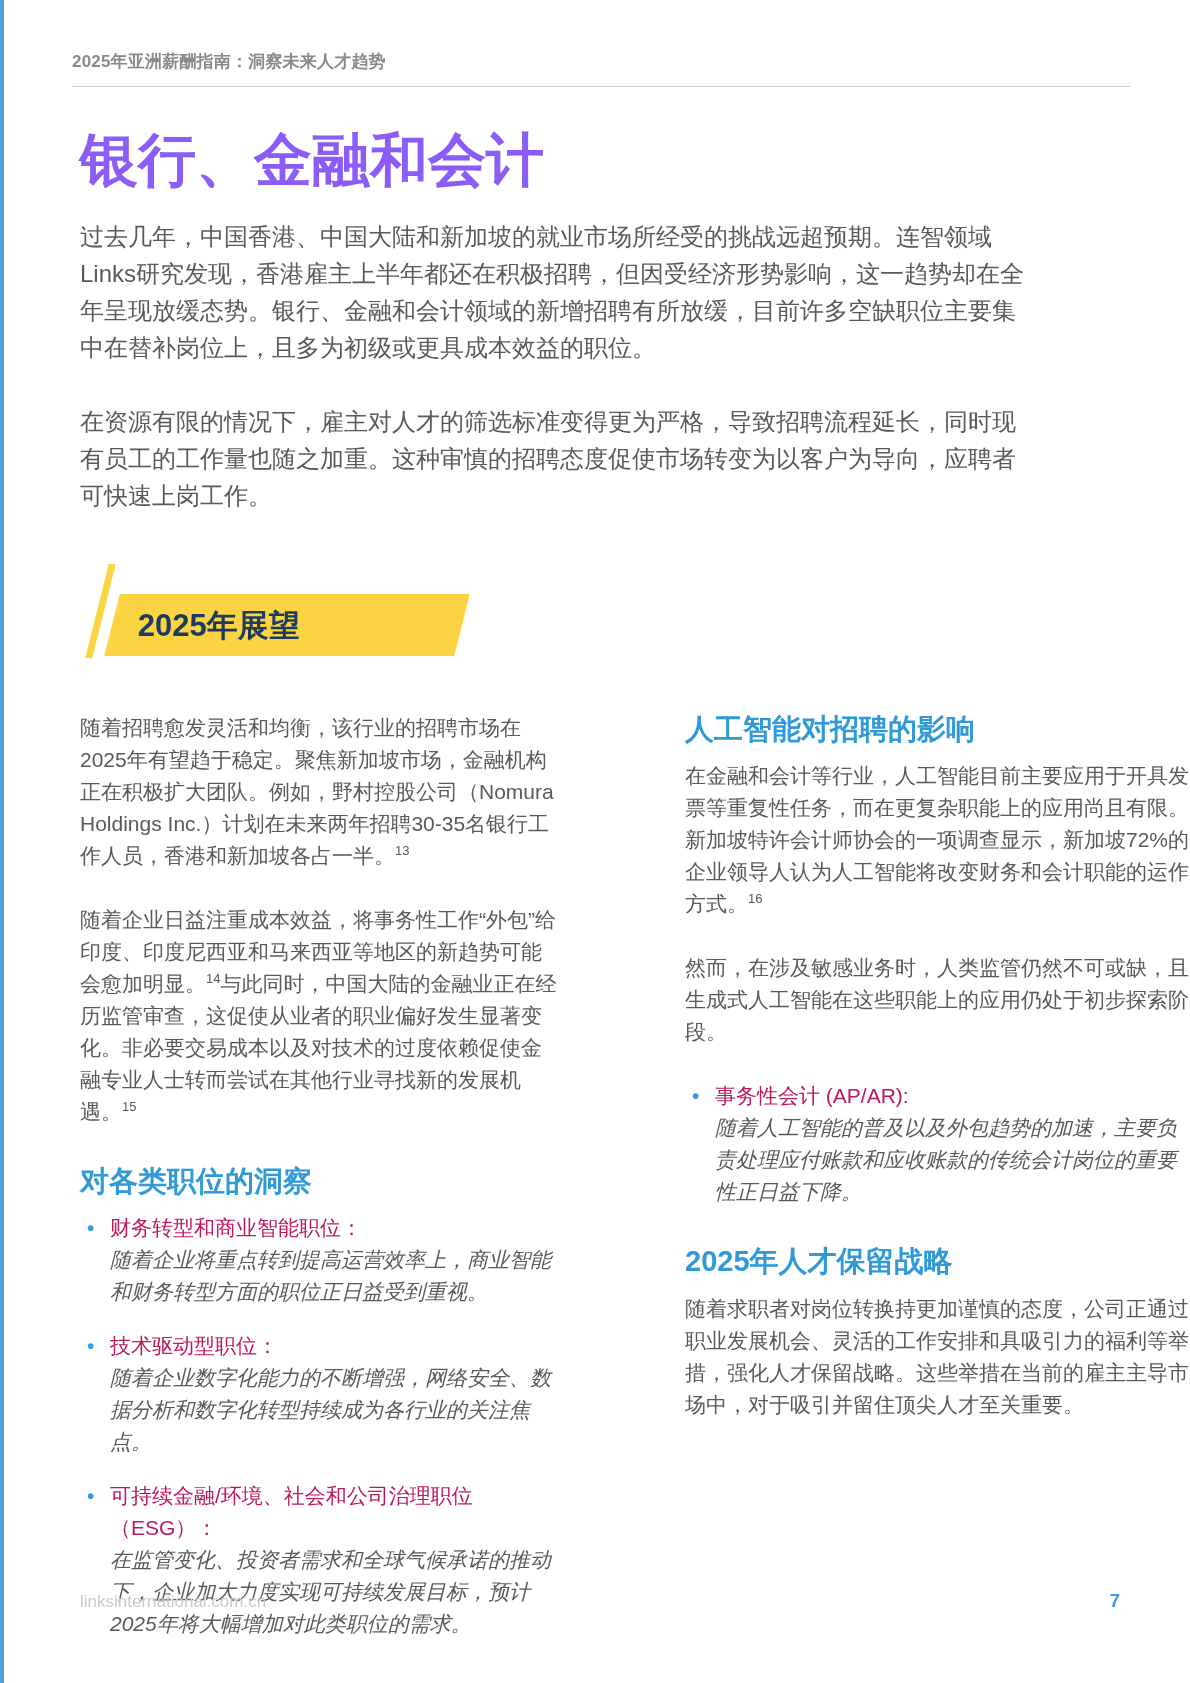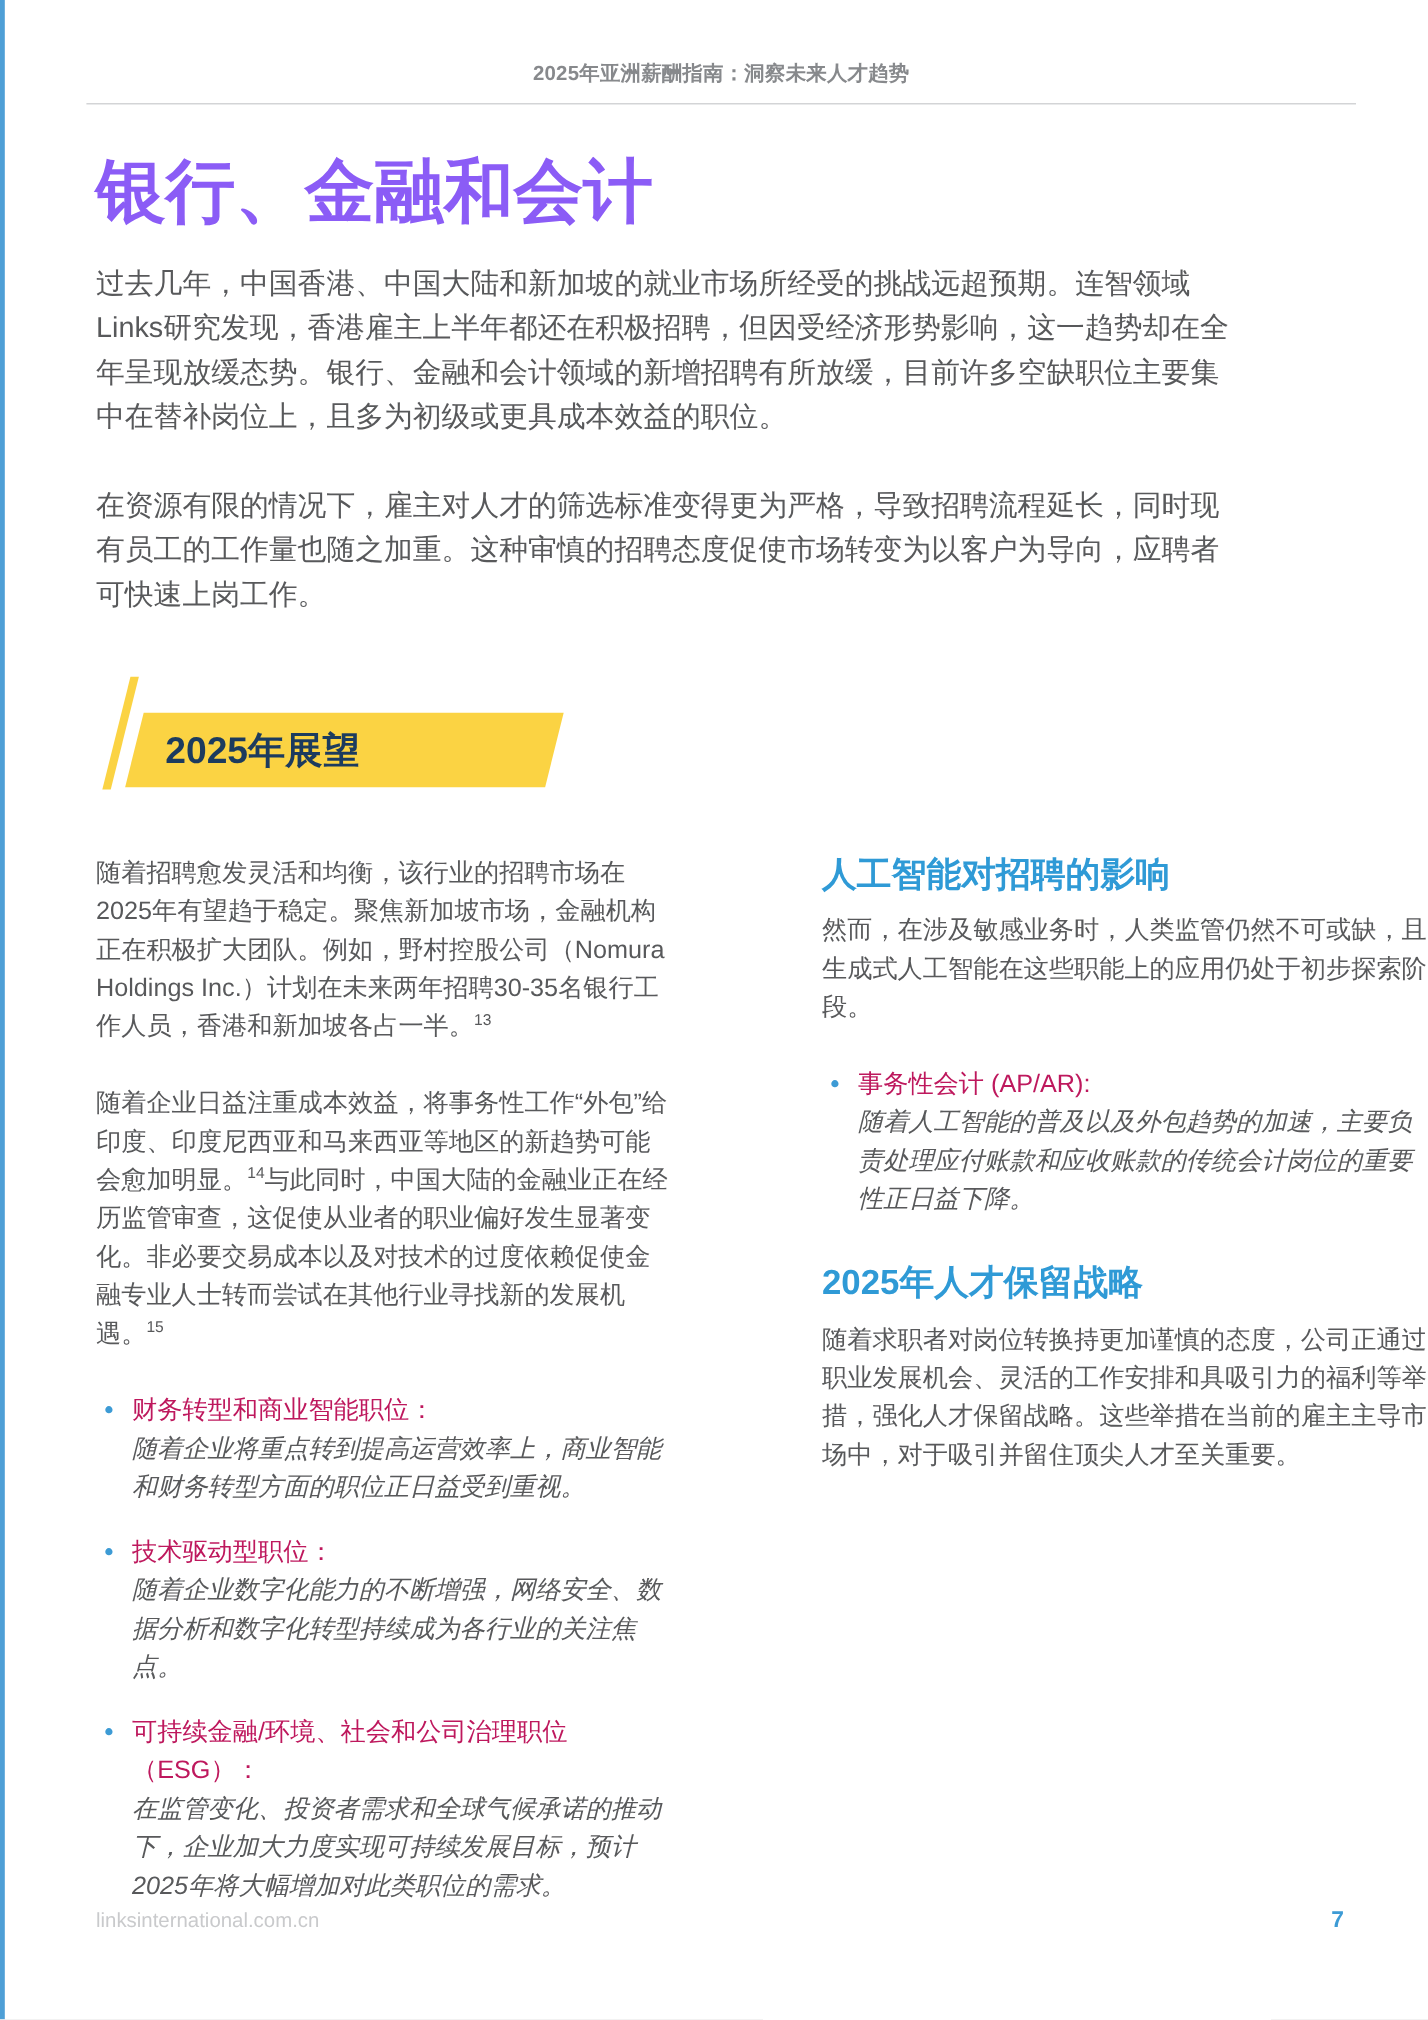--- a/index.html
+++ b/index.html
@@ -11,21 +11,21 @@
     font-family:"Liberation Sans","DejaVu Sans",sans-serif;
     overflow:hidden;
   }
   .accent-bar{
     position:absolute;left:0;top:0;bottom:0;width:4px;
     background:#4e9fd6;
   }
   
   .header{
     padding:50px 60px 0 72px;
-    text-align:center;
+    text-align:left;
   }
   .header-title{
     font-size:17px;font-weight:bold;color:#87898c;
     letter-spacing:.2px;
   }
   .header-divider{
     margin:13px 60px 0 72px;
     border-bottom:1.5px solid #c9cacc;
   }
   
@@ -128,20 +128,21 @@
       <span class="banner-label">2025年展望</span>
     </div>
   </div>
 
   <div class="columns">
     <div class="col-left">
       <div>
           <p class="para"><span>随着招聘愈发灵活和均衡，该行业的招聘市场在2025年有望趋于稳定。聚焦新加坡市场，金融机构正在积极扩大团队。例如，野村控股公司（Nomura Holdings Inc.）计划在未来两年招聘30-35名银行工作人员，香港和新加坡各占一半。</span><sup>13</sup></p>
           <p class="para"><span>随着企业日益注重成本效益，将事务性工作“外包”给印度、印度尼西亚和马来西亚等地区的新趋势可能会愈加明显。</span><sup>14</sup><span>与此同时，中国大陆的金融业正在经历监管审查，这促使从业者的职业偏好发生显著变化。非必要交易成本以及对技术的过度依赖促使金融专业人士转而尝试在其他行业寻找新的发展机遇。</span><sup>15</sup></p>
         </div>
+      <h2 class="section-heading">对各类职位的洞察</h2>
       <div class="bullets">
           <div class="bullet">
             <span class="dot">•</span>
             <span class="b-title">财务转型和商业智能职位：</span>
             <span class="b-body">随着企业将重点转到提高运营效率上，商业智能和财务转型方面的职位正日益受到重视。</span>
           </div>
           <div class="bullet">
             <span class="dot">•</span>
             <span class="b-title">技术驱动型职位：</span>
             <span class="b-body">随着企业数字化能力的不断增强，网络安全、数据分析和数字化转型持续成为各行业的关注焦点。</span>
@@ -150,20 +151,21 @@
             <span class="dot">•</span>
             <span class="b-title">可持续金融/环境、社会和公司治理职位（ESG）：</span>
             <span class="b-body">在监管变化、投资者需求和全球气候承诺的推动下，企业加大力度实现可持续发展目标，预计2025年将大幅增加对此类职位的需求。</span>
           </div>
         </div>
     </div>
 
     <div class="col-right">
       <h2 class="section-heading first">人工智能对招聘的影响</h2>
       <div>
+          <p class="para"><span>在金融和会计等行业，人工智能目前主要应用于开具发票等重复性任务，而在更复杂职能上的应用尚且有限。新加坡特许会计师协会的一项调查显示，新加坡72%的企业领导人认为人工智能将改变财务和会计职能的运作方式。</span><sup>16</sup></p>
           <p class="para"><span>然而，在涉及敏感业务时，人类监管仍然不可或缺，且生成式人工智能在这些职能上的应用仍处于初步探索阶段。</span></p>
         </div>
       <div class="bullets">
           <div class="bullet">
             <span class="dot">•</span>
             <span class="b-title">事务性会计 (AP/AR):</span>
             <span class="b-body">随着人工智能的普及以及外包趋势的加速，主要负责处理应付账款和应收账款的传统会计岗位的重要性正日益下降。</span>
           </div>
         </div>
       <h2 class="section-heading">2025年人才保留战略</h2>

